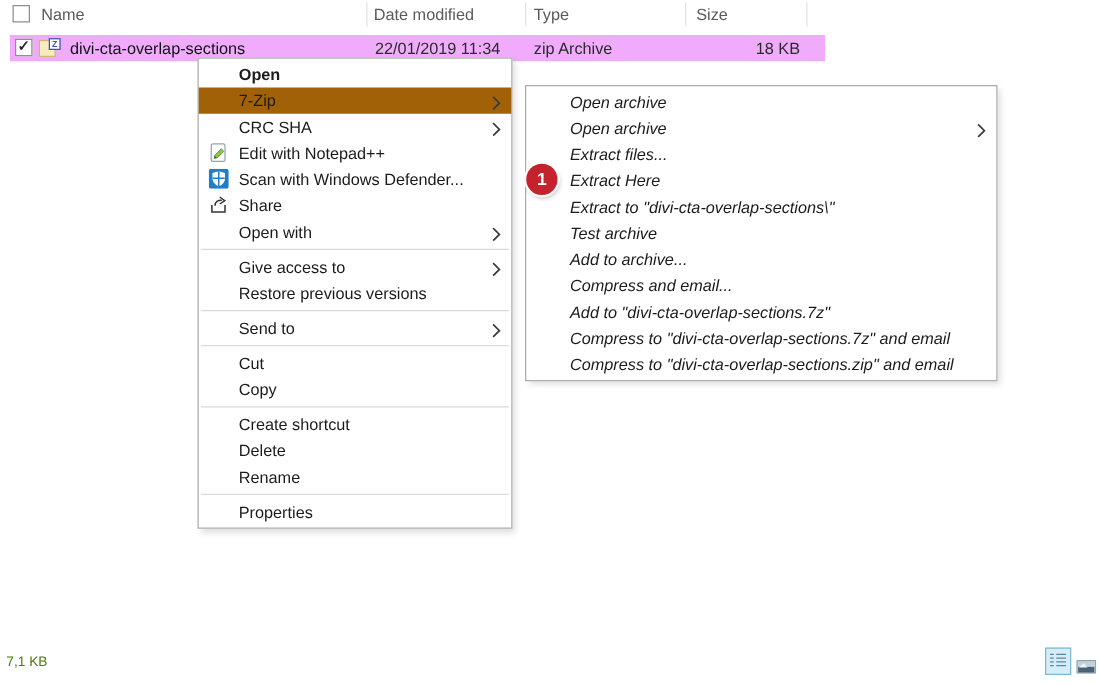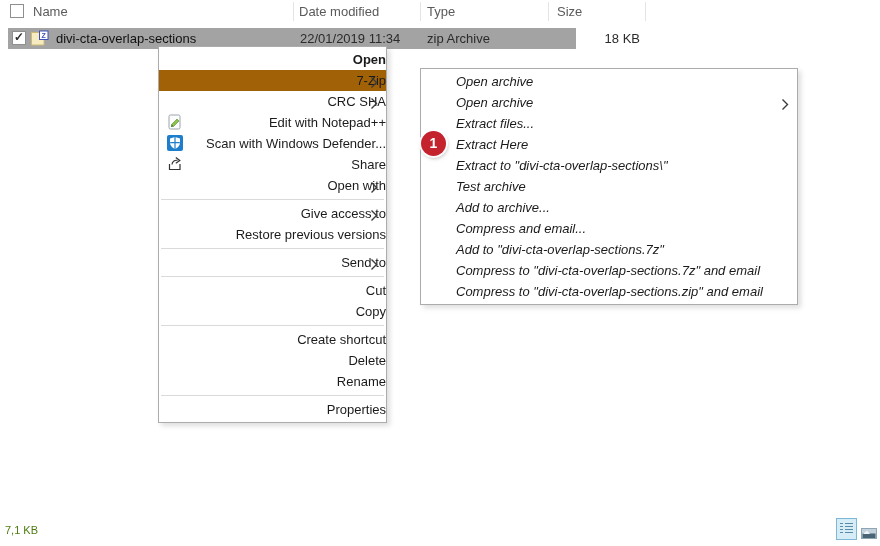--- a/index.html
+++ b/index.html
@@ -16,34 +16,34 @@
   .col-sep { position:absolute; top:2px; width:1px; height:19px; background:#e4e4e4; }
 
   .checkbox { position:absolute; width:14px; height:14px; background:#fff;
               border:1px solid #8f8f8f; }
   .checkbox.checked::after{
     content:"\2713"; position:absolute; left:1px; top:-2px;
     font-size:12px; color:#2b2b2b; font-weight:bold;
   }
 
   
-  .file-row { position:absolute; left:8px; top:28px; width:568px; height:21px;
-              background:#a3a3a3; }
+  .file-row { position:absolute; left:8px; top:28px; width:652px; height:21px;
+              background:#f0abfc; }
   .file-row .checkbox { left:4px; top:3px; }
   .file-icon { position:absolute; left:22px; top:2px; }
   .cell { position:absolute; top:3px; white-space:nowrap; }
   .cell.name { left:48px; color:#111; }
   .cell.date { left:292px; color:#2b2b2b; }
   .cell.type { left:419px; color:#2b2b2b; }
   .cell.size { left:552px; width:80px; text-align:right; color:#2b2b2b; }
 
   
   .menu { position:absolute; background:#fff; border:1px solid #acacac;
           box-shadow:3px 3px 5px rgba(0,0,0,.13); padding:2px 0; }
-  .context-menu { left:158px; top:46px; width:229px; z-index:10;text-align:right; }
+  .context-menu { left:158px; top:46px; width:252px; z-index:10; }
   .sub-menu     { left:420px; top:68px; width:378px; z-index:11;font-style:italic; }
 
   .menu-item { position:relative; height:21px; line-height:21px;
                padding-left:32px; white-space:nowrap; cursor:default; }
   .sub-menu .menu-item { padding-left:35px; }
   .menu-item.hl { background:#a16207; }
   .menu-item.bold { font-weight:bold; }
   .mi-icon { position:absolute; left:8px; top:2px; width:16px; height:16px; }
   .chev { position:absolute; right:8px; top:4px; width:8px; height:13px; }
   .msep { height:1px; background:#dadada; margin:3px 2px; }

